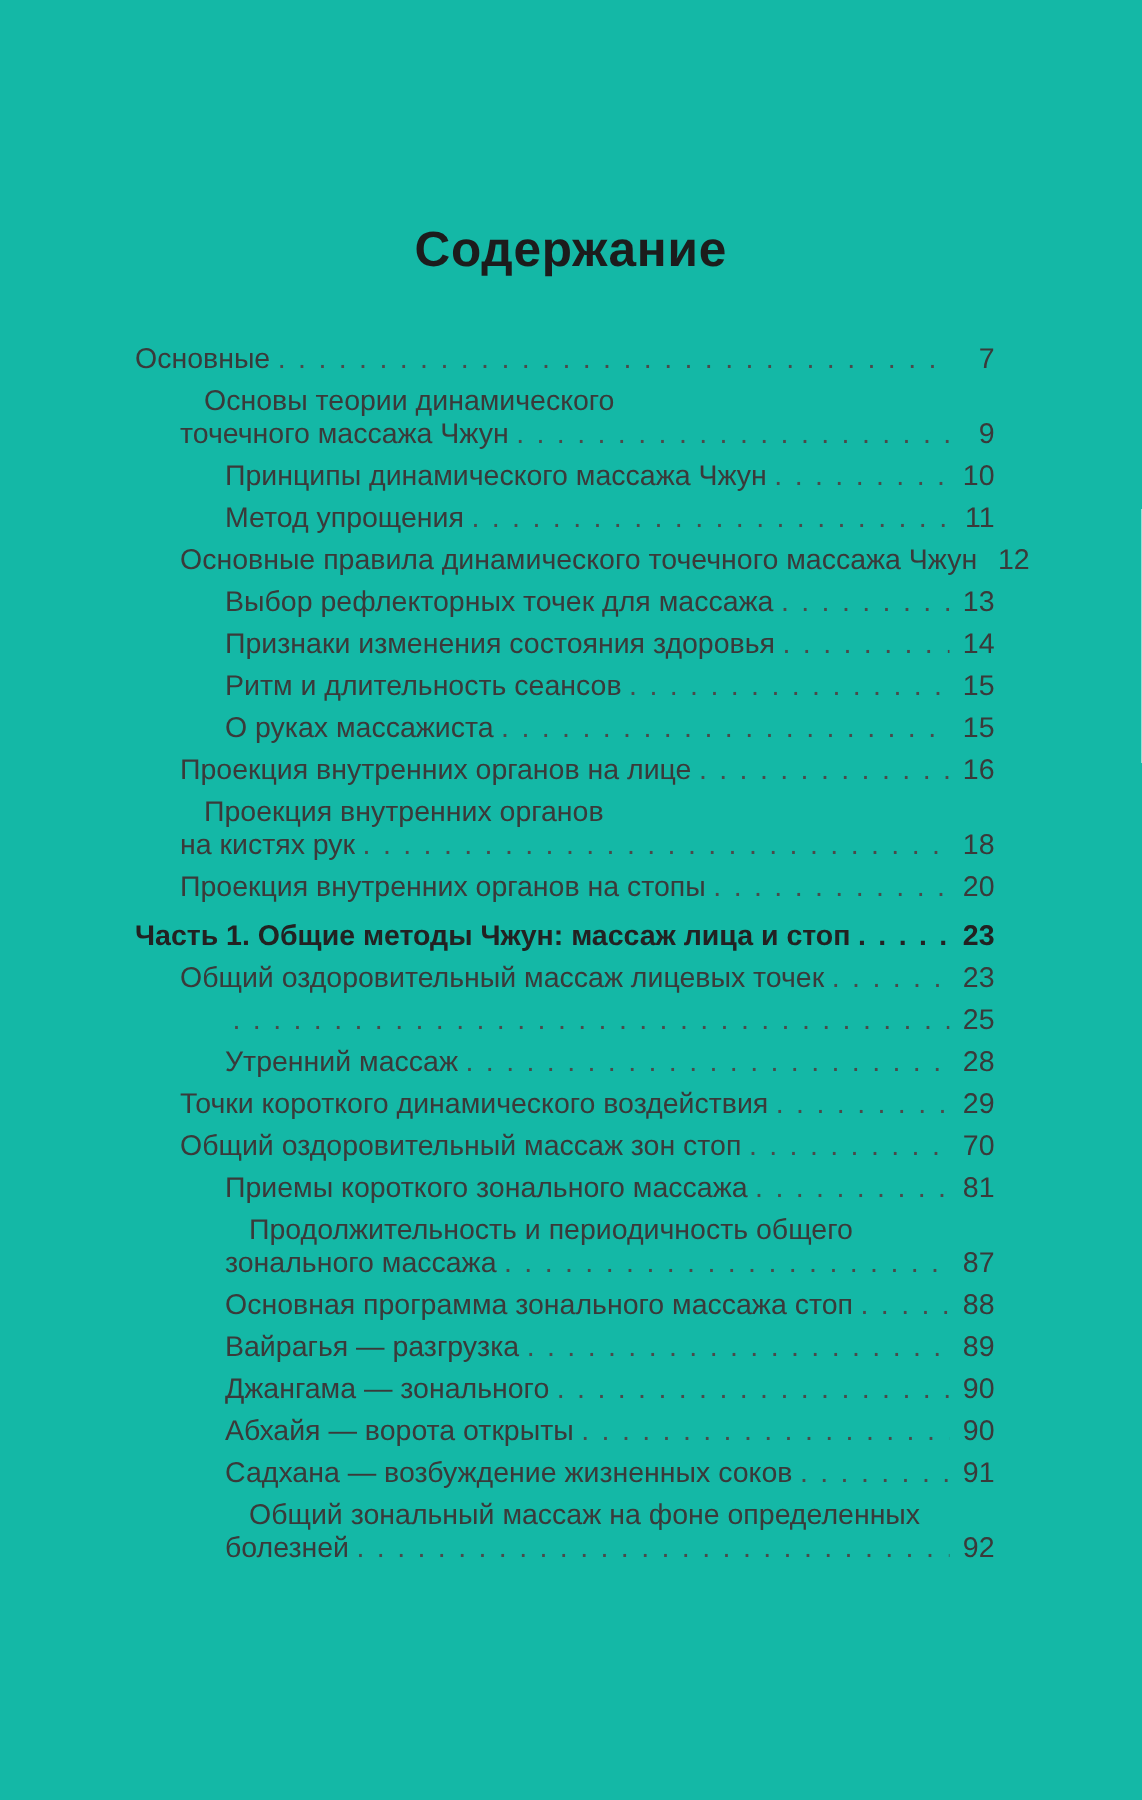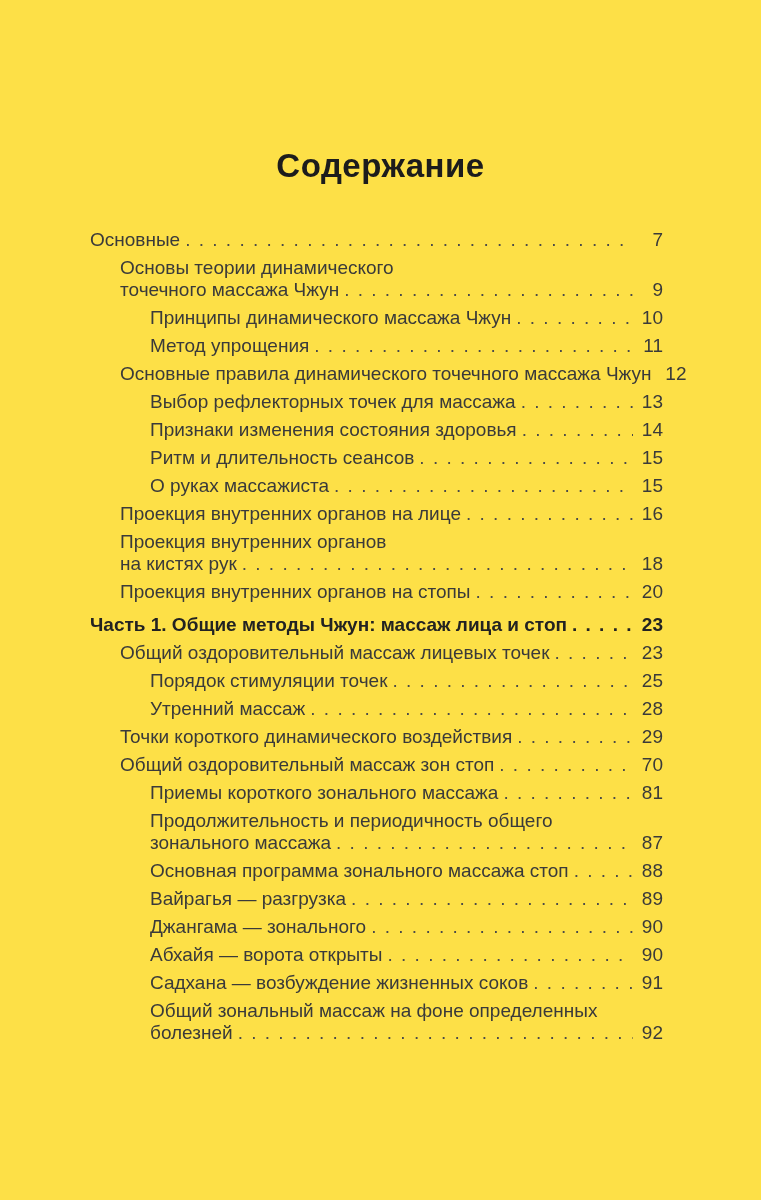--- a/index.html
+++ b/index.html
@@ -7,21 +7,21 @@
     padding: 0;
     width: 761px;
     height: 1200px;
     background: #ffffff;
     overflow: hidden;
   }
   .page {
     position: relative;
     width: 761px;
     height: 1200px;
-    background: #fde047;
+    background: #14b8a6;
     font-family: "Liberation Sans", "DejaVu Sans", sans-serif;
     color: #3a3a3a;
   }
   .title {
     margin: 0;
     padding-top: 148px;
     margin-bottom: 45px;
     text-align: center;
     font-size: 33px;
     line-height: 36px;
@@ -37,20 +37,21 @@
     margin-bottom: 6px;
     font-size: 19px;
     line-height: 22px;
   }
   .entry.level-1 { padding-left: 30px; }
   .entry.level-2 { padding-left: 60px; }
   .entry.bold { font-weight: bold; color: #222222; margin-top: 11px; }
   .wrap-line {
     white-space: nowrap;
     overflow: hidden;
+    margin-left: 16px;
   }
   .last-line {
     display: flex;
     align-items: baseline;
   }
   .entry-text {
     white-space: nowrap;
     flex: 0 0 auto;
   }
   .dots {
@@ -185,21 +186,20 @@
 
     <div class="last-line">
       <span class="entry-text">Общий оздоровительный массаж лицевых точек</span>
       <span class="dots">. . . . . . . . . . . . . . . . . . . . . . . . . . . . . . . . . . . . . . . . . . . . . . . . . . . . . . . . . . . . . . . . . . . . . . </span>
       <span class="page-num">23</span>
     </div>
   </div>
       <div class="entry level-2">
 
     <div class="last-line">
-      <span class="entry-text">Порядок стимуляции точек</span>
       <span class="dots">. . . . . . . . . . . . . . . . . . . . . . . . . . . . . . . . . . . . . . . . . . . . . . . . . . . . . . . . . . . . . . . . . . . . . . </span>
       <span class="page-num">25</span>
     </div>
   </div>
       <div class="entry level-2">
 
     <div class="last-line">
       <span class="entry-text">Утренний массаж</span>
       <span class="dots">. . . . . . . . . . . . . . . . . . . . . . . . . . . . . . . . . . . . . . . . . . . . . . . . . . . . . . . . . . . . . . . . . . . . . . </span>
       <span class="page-num">28</span>

